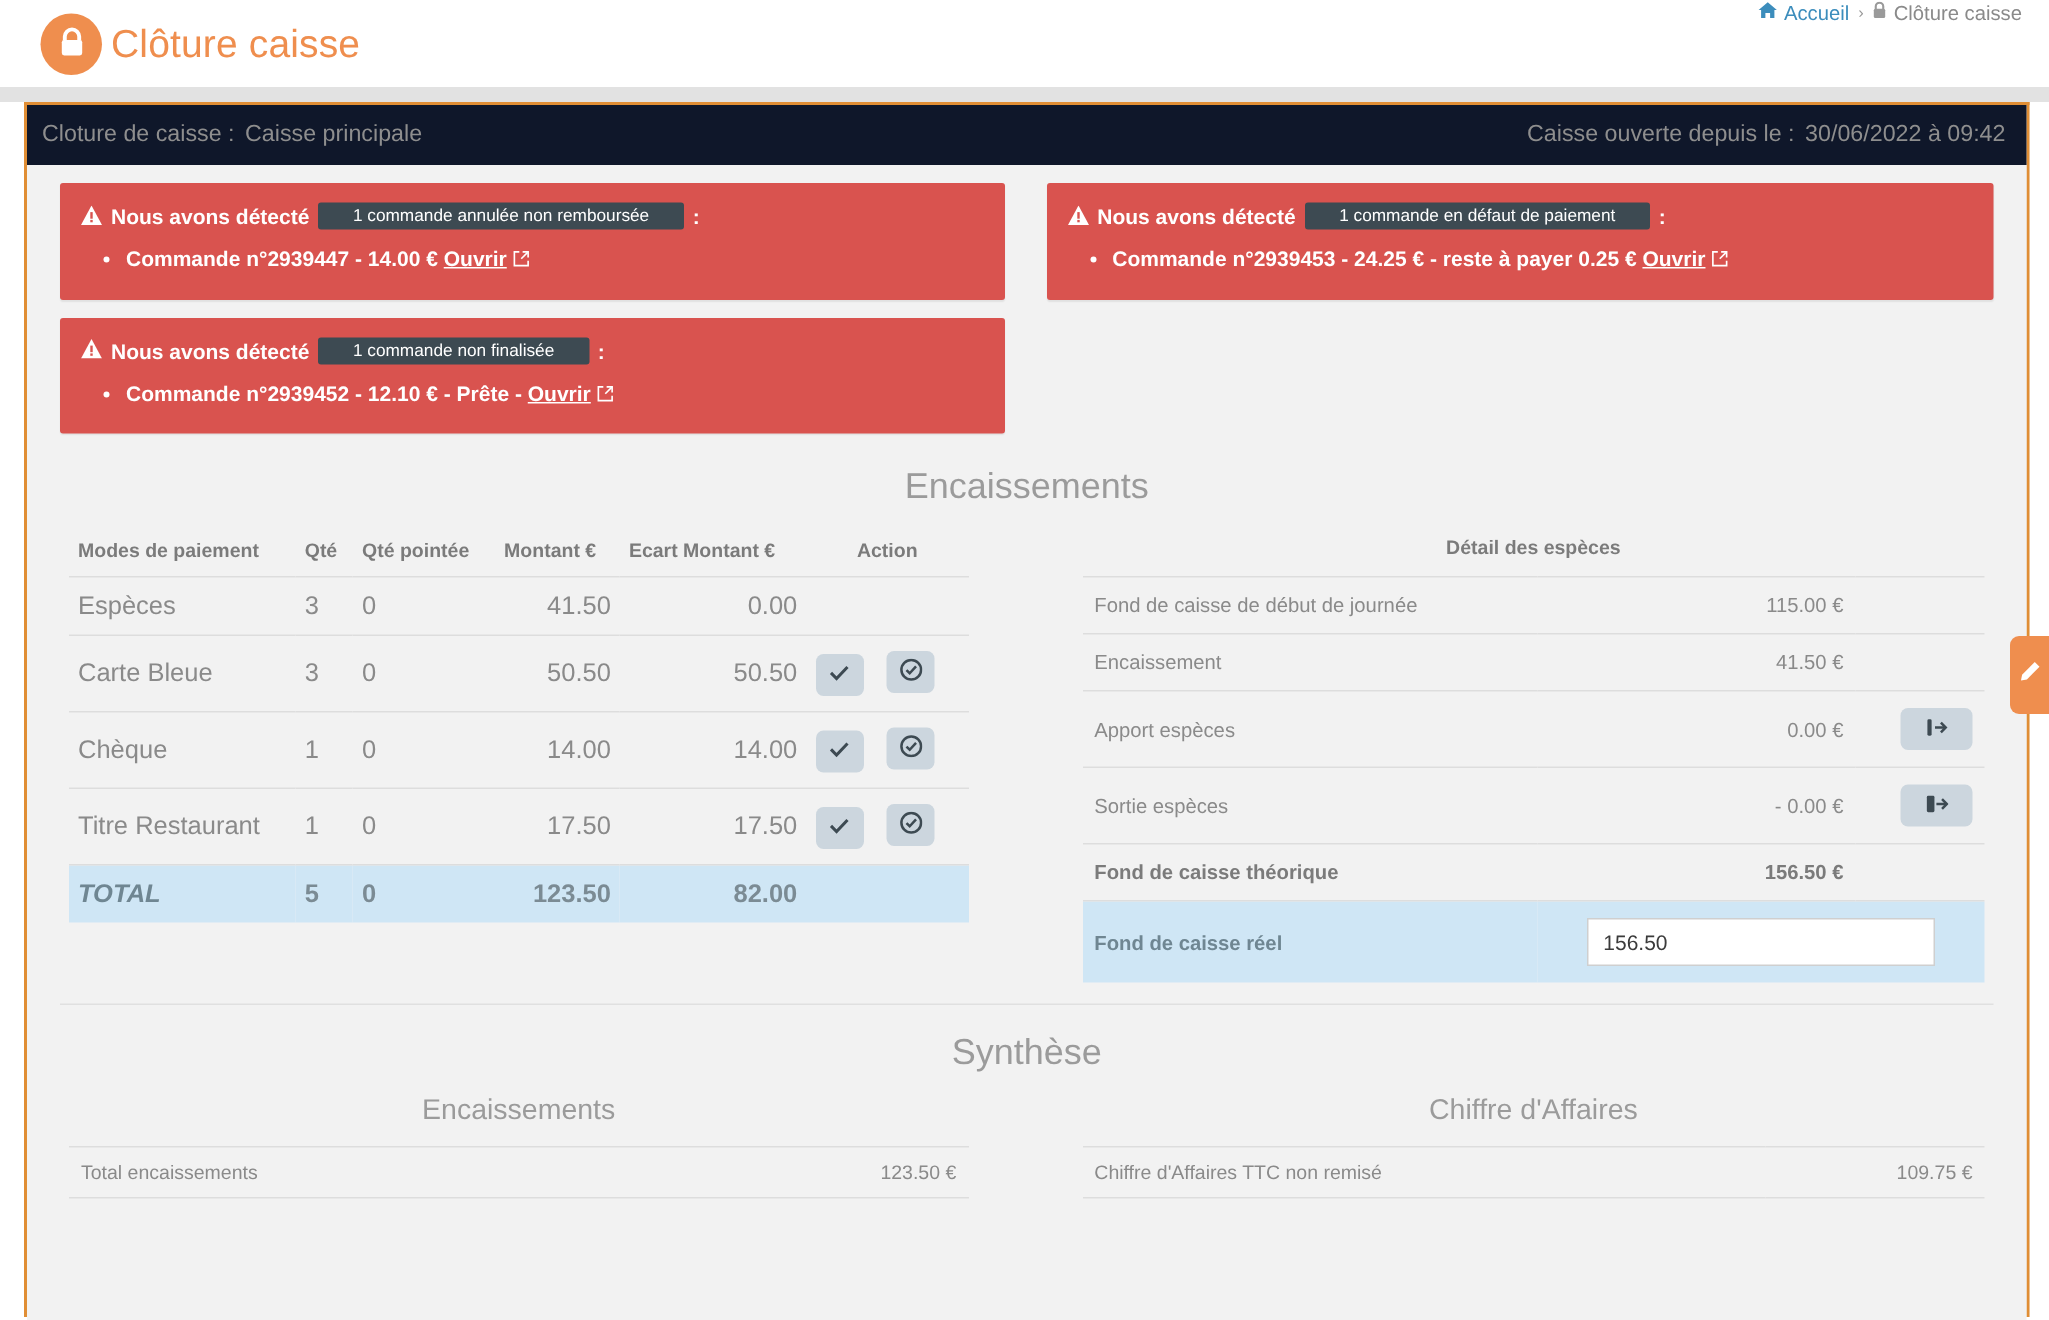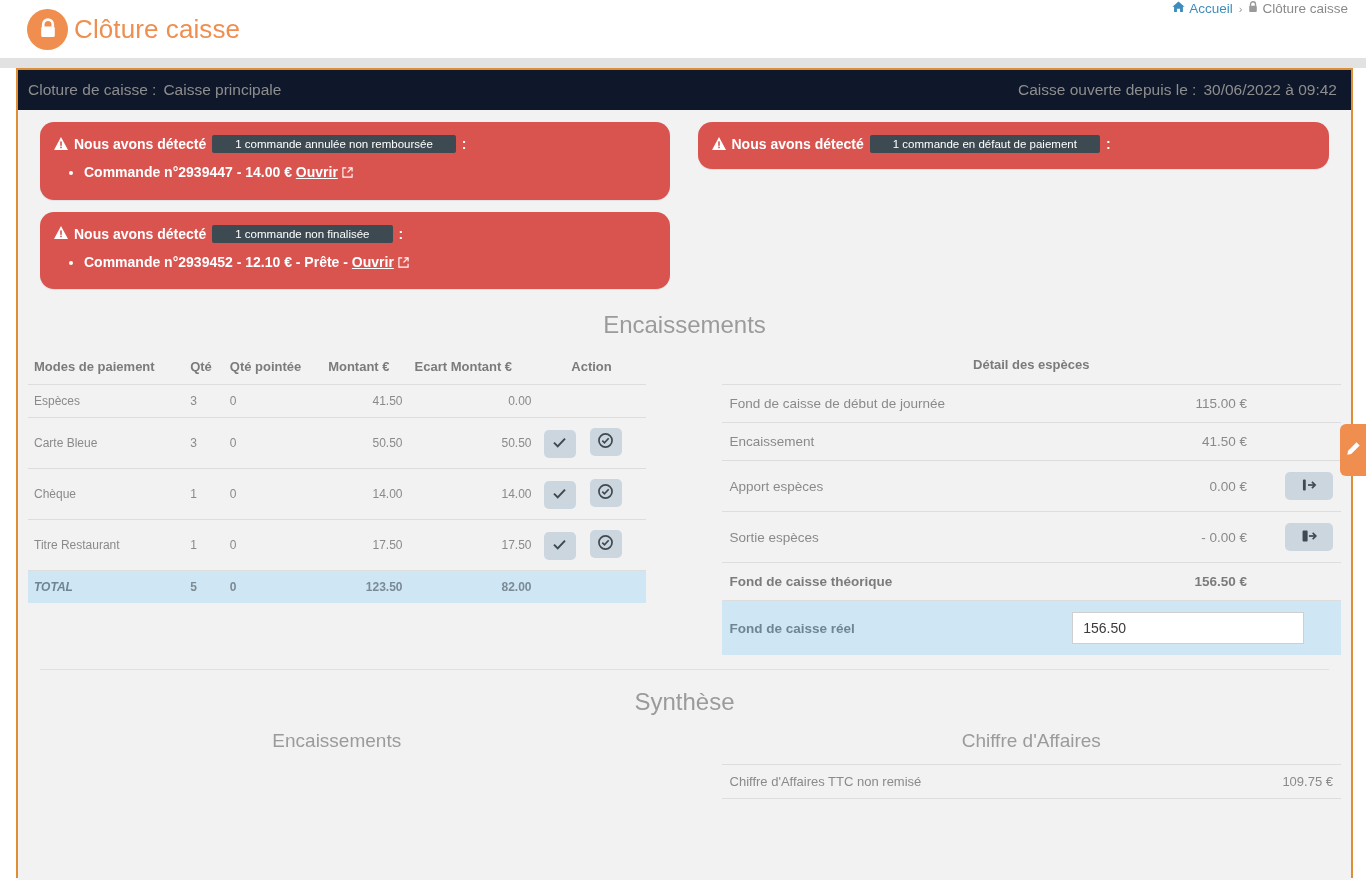--- a/index.html
+++ b/index.html
@@ -71,21 +71,21 @@
     padding:12px 22px 0 22px;
     column-gap:0;
   }
   .alert-col{width:50%;box-sizing:border-box;}
   .alert-col.left{padding-right:15px;}
   .alert-col.right{padding-left:13px;}
   .alert{
     background:#d9534f;color:#ffffff;
     padding:13px 14px 16px 14px;
     margin-bottom:12px;
-    border-radius:14px;
+    border-radius:2px;
     box-shadow:0 1px 1px rgba(0,0,0,.07);
   }
   .alert-head{
     display:flex;align-items:center;gap:6px;
     font-size:14px;font-weight:bold;
   }
   .alert-head .warn{font-size:14px;line-height:1;}
   .badge-dark{
     background:#3d4a52;color:#ffffff;
     font-size:11.5px;font-weight:normal;
@@ -100,34 +100,34 @@
   
   .section-title{
     text-align:center;font-size:24px;color:#9b9b9b;
     font-weight:normal;margin:10px 0 14px 0;
   }
   .sub-title{
     text-align:center;font-size:19px;color:#9b9b9b;
     font-weight:normal;margin:0 0 12px 0;
   }
 
-  .cols{display:flex;padding:0 10px;box-sizing:border-box;gap:48px;}
+  .cols{display:flex;padding:0 28px;box-sizing:border-box;gap:48px;}
   .col-l{width:50%;box-sizing:border-box;padding-right:15px;}
   .col-r{width:50%;box-sizing:border-box;padding-left:13px;}
 
   table{border-collapse:collapse;width:100%;}
 
   
   .enc-tbl th{
     font-size:13px;color:#7b7b7b;font-weight:bold;
     padding:6px 6px 10px 6px;border-bottom:1px solid #dddddd;
     text-align:left;white-space:nowrap;
   }
   .enc-tbl td{
-    font-size:12px;color:#8a8a8a;
+    font-size:17px;color:#8a8a8a;
     padding:9px 6px;border-bottom:1px solid #dddddd;
     vertical-align:middle;
   }
   .enc-tbl tr.tall td{height:32px;}
   .num{text-align:right;}
   .c-act{text-align:left;width:96px;}
   .enc-tbl tr.total td{
     background:#cfe6f5;color:#7b8b94;font-weight:bold;border-bottom:none;
   }
   .enc-tbl tr.total td.lbl{color:#6f8692;font-style:italic;}
@@ -291,20 +291,27 @@
               <svg width="14" height="13" viewBox="0 0 14 13" aria-hidden="true">
                 <path d="M7 0 14 13H0z" fill="#ffffff"></path>
                 <rect x="6.2" y="4.4" width="1.6" height="4.4" fill="#d9534f"></rect>
                 <rect x="6.2" y="9.6" width="1.6" height="1.6" fill="#d9534f"></rect>
               </svg>
             </span>
             <span>Nous avons détecté</span>
             <span class="badge-dark">1 commande en défaut de paiement</span>
             <span>:</span>
           </div>
+          <ul>
+            <li><span>Commande n°2939453 - 24.25 € - reste à payer 0.25 € </span><a href="#">Ouvrir</a><span class="ext-ico"><svg width="11" height="11" viewBox="0 0 12 12" aria-hidden="true">
+                    <path d="M4.6 1H1v10h10V7.4" fill="none" stroke="#ffffff" stroke-width="1.2"></path>
+                    <path d="M7 1h4v4" fill="none" stroke="#ffffff" stroke-width="1.2"></path>
+                    <path d="M11 1 6 6" fill="none" stroke="#ffffff" stroke-width="1.2"></path>
+                  </svg></span></li>
+          </ul>
         </div>
       </div>
     </div>
 
     <h2 class="section-title">Encaissements</h2>
 
     <div class="cols">
 
       <div class="col-l">
         <table class="enc-tbl">
@@ -463,20 +470,28 @@
       </div>
     </div>
 
     <hr class="hr-div">
 
     <h2 class="section-title" style="margin-top:18px">Synthèse</h2>
 
     <div class="cols">
       <div class="col-l">
         <h3 class="sub-title">Encaissements</h3>
+        <table class="syn-tbl">
+          <tbody>
+            <tr>
+              <td>Total encaissements</td>
+              <td class="val">123.50 €</td>
+            </tr>
+          </tbody>
+        </table>
       </div>
       <div class="col-r">
         <h3 class="sub-title">Chiffre d'Affaires</h3>
         <table class="syn-tbl">
           <tbody>
             <tr>
               <td>Chiffre d'Affaires TTC non remisé</td>
               <td class="val">109.75 €</td>
             </tr>
           </tbody>

